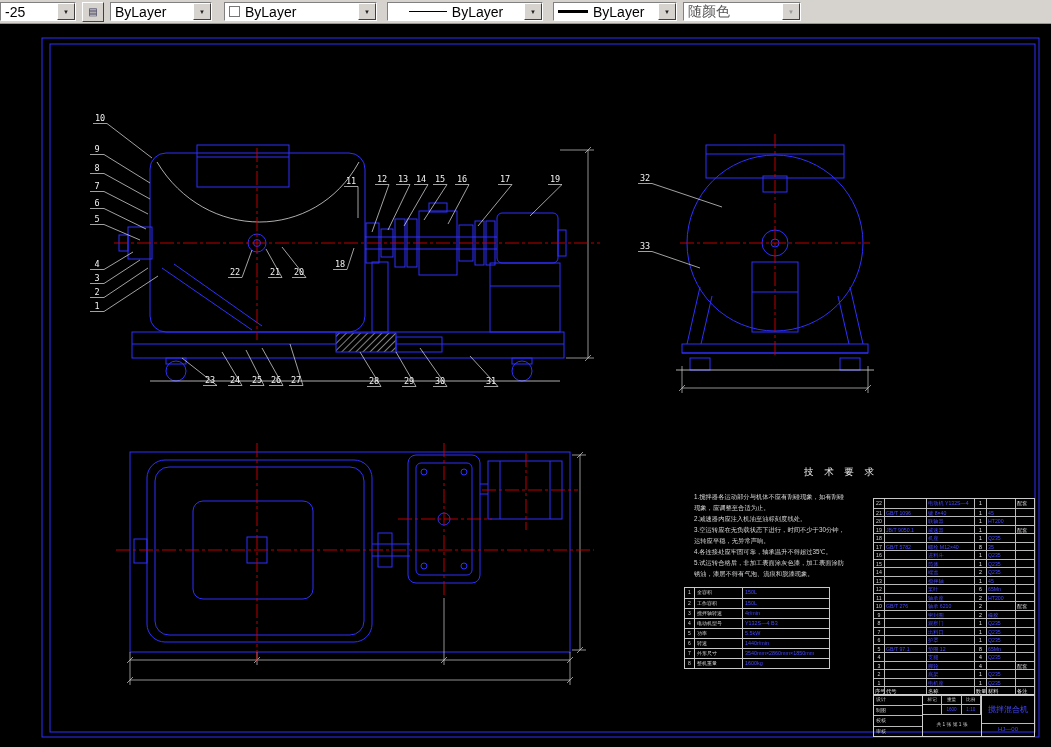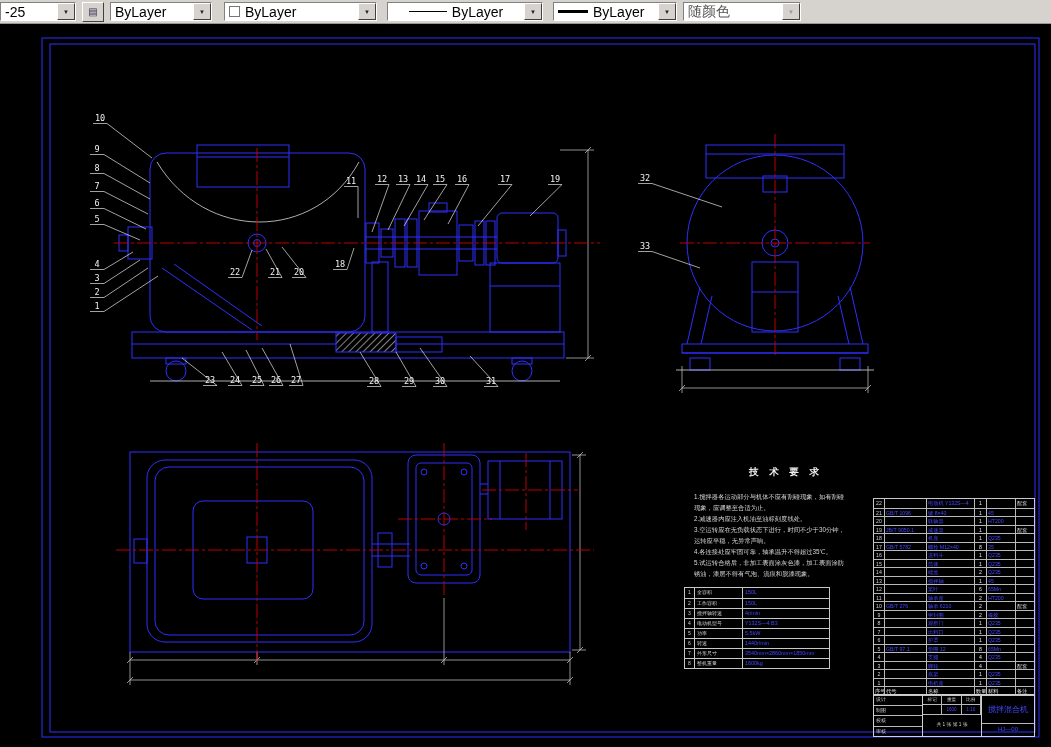--- a/index.html
+++ b/index.html
@@ -29,21 +29,21 @@
   svg.draw{position:absolute;left:0;top:0;}
   .blue-g{stroke:#2f2fff;fill:none;stroke-width:1;}
   .white-g{stroke:#d9d9d9;fill:none;stroke-width:0.8;}
   .dim-g{stroke:#cfcfcf;fill:none;stroke-width:0.7;}
   .red-g{stroke:#d40000;fill:none;stroke-width:0.9;stroke-dasharray:14 3 3 3;}
   .leader{stroke:#e6e6e6;fill:none;stroke-width:0.7;}
   .callout-num{fill:#f2f2f2;font:8.5px "DejaVu Sans Mono",monospace;text-anchor:middle;}
 
   
   .tech{position:absolute;left:694px;top:442px;width:184px;color:#d8d8d8;}
-  .tech-title{font-size:9.5px;color:#efefef;text-align:center;letter-spacing:4px;margin-bottom:12px;font-weight:bold;}
+  .tech-title{font-size:9.5px;color:#efefef;text-align:right;letter-spacing:4px;margin-bottom:12px;}
   .tline{font-size:6.3px;line-height:11px;white-space:nowrap;}
 
   
   .spec{position:absolute;left:684px;top:563px;width:146px;border:1px solid #c8c8c8;box-sizing:border-box;}
   .srow{display:flex;height:10px;border-top:1px solid #c8c8c8;box-sizing:border-box;}
   .srow:first-child{border-top:none;}
   .s-idx{width:10px;border-right:1px solid #c8c8c8;color:#cfcfcf;font-size:5px;text-align:center;line-height:9px;box-sizing:border-box;}
   .s-label{width:48px;border-right:1px solid #c8c8c8;color:#cfcfcf;font-size:5px;line-height:9px;padding-left:2px;
     white-space:nowrap;overflow:hidden;box-sizing:border-box;}
   .s-val{flex:1;color:#4646ff;font-size:5.4px;line-height:9px;padding-left:2px;white-space:nowrap;overflow:hidden;}

